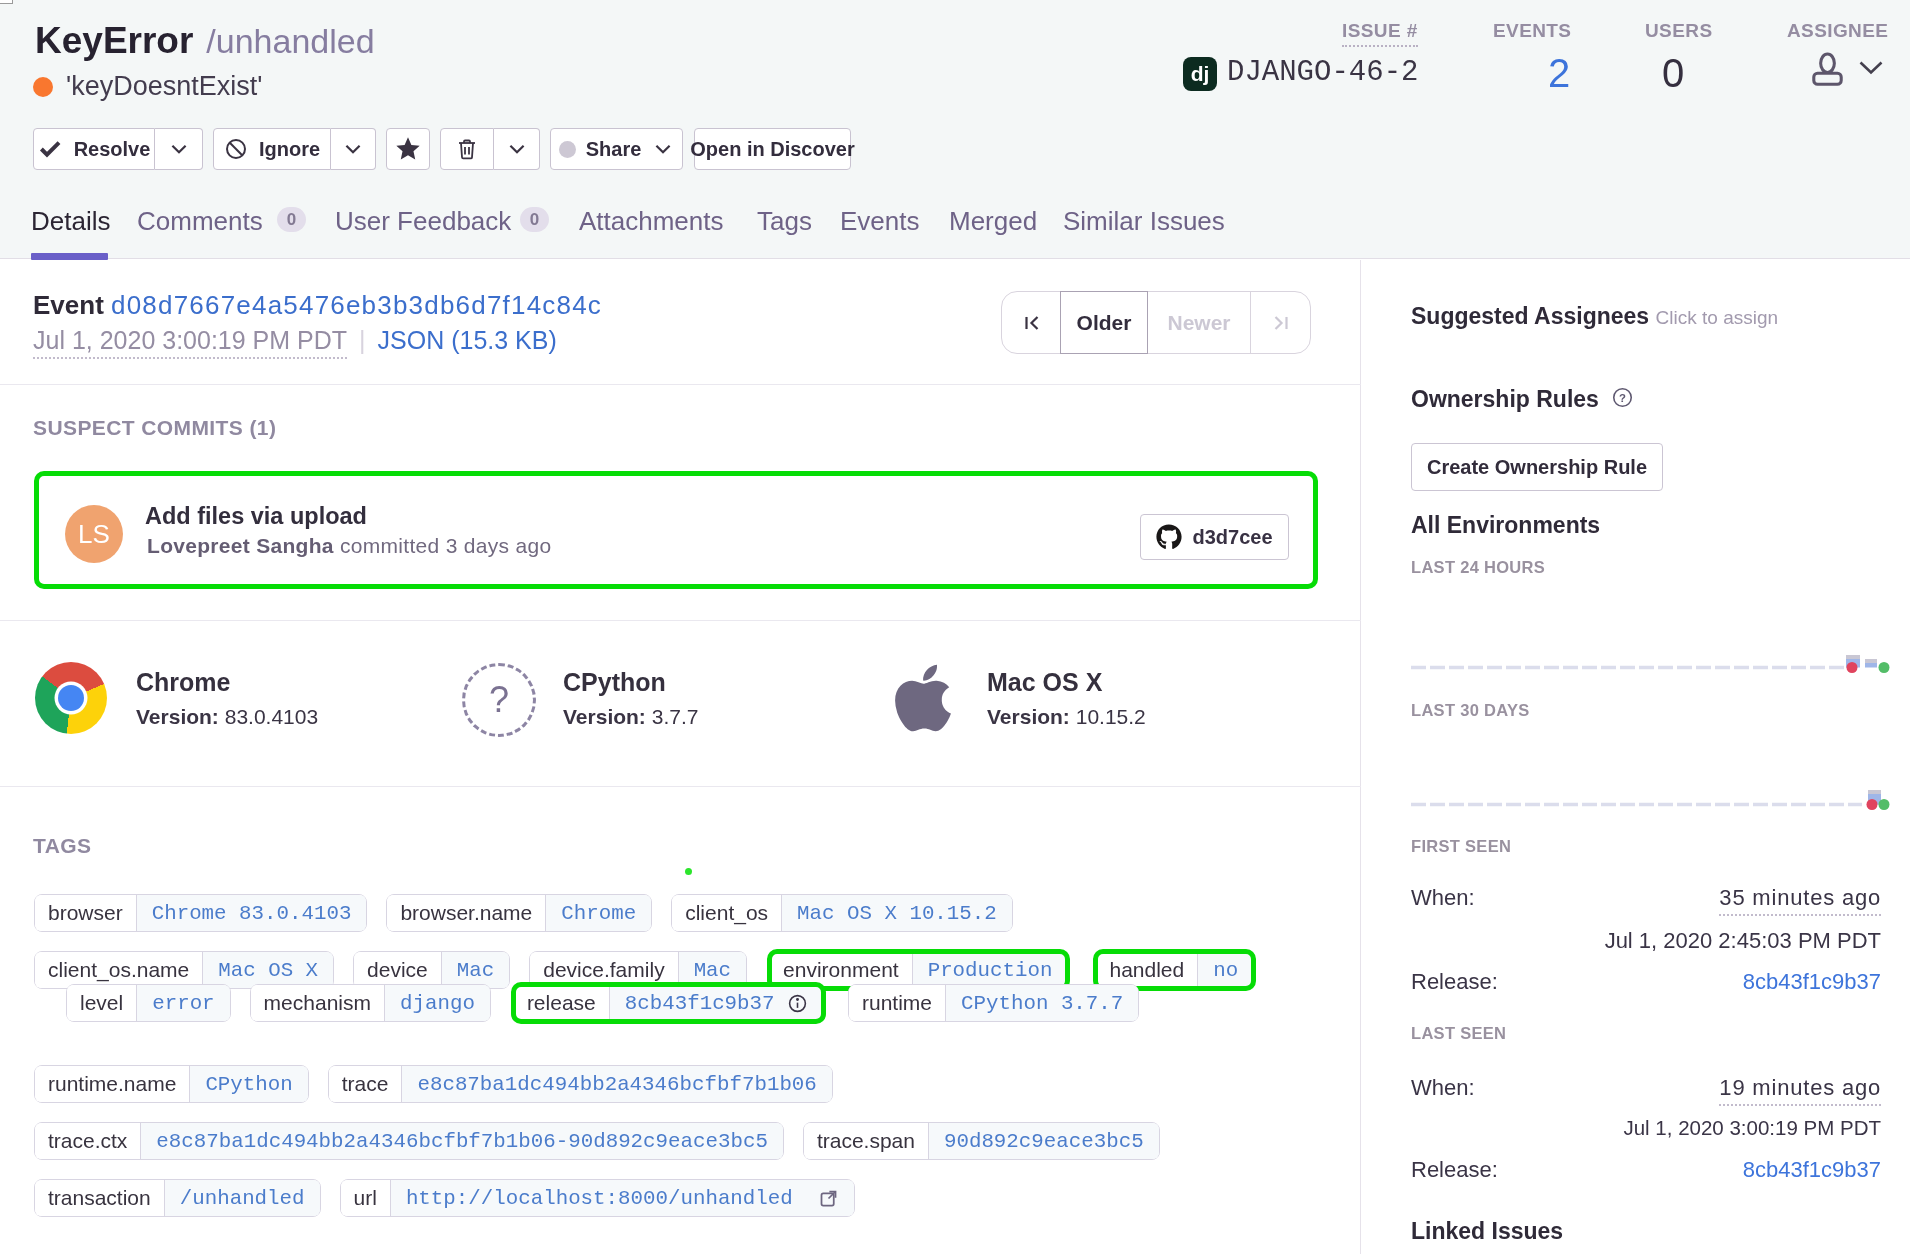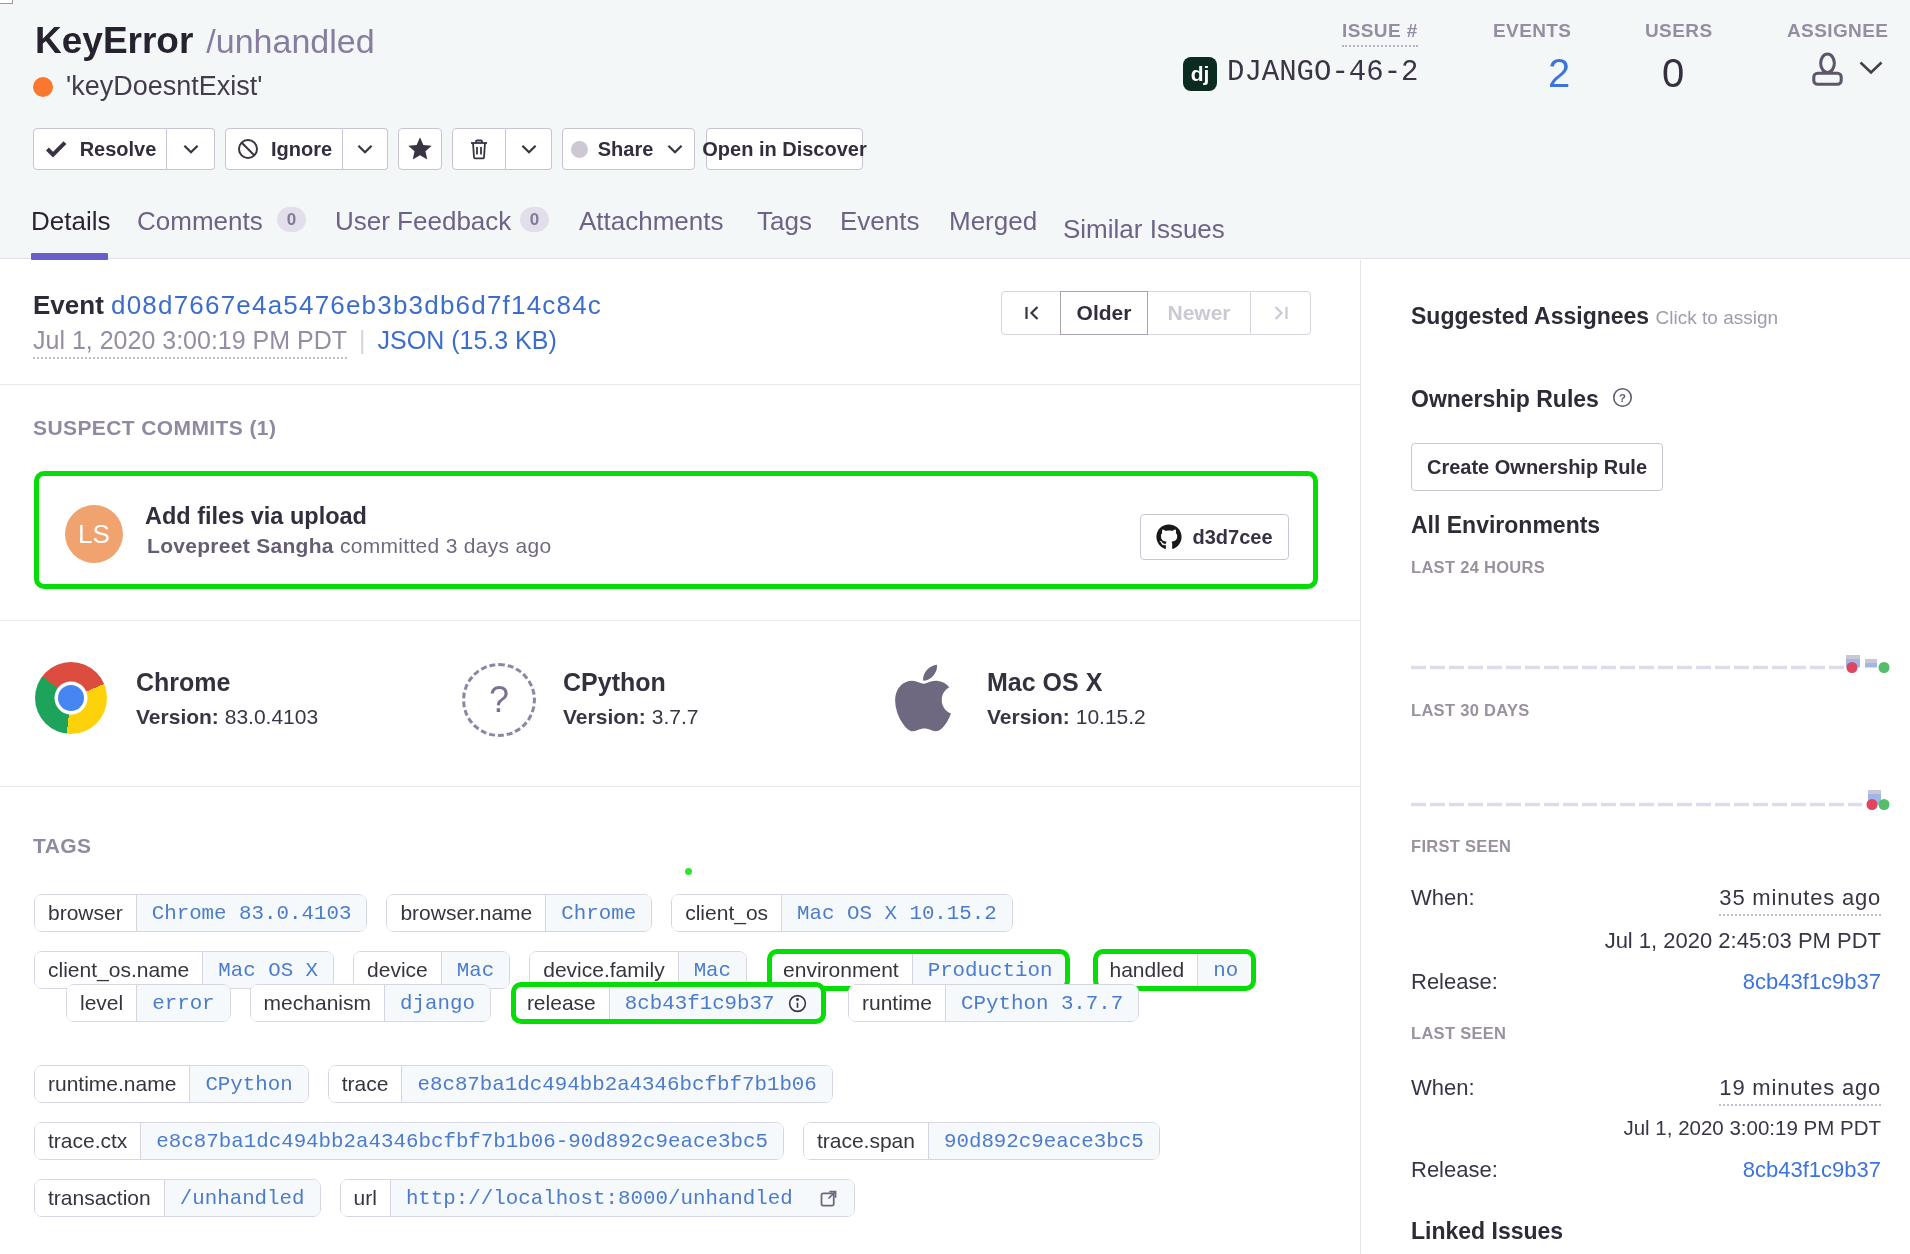--- a/index.html
+++ b/index.html
@@ -39,21 +39,21 @@
 .hline { position:absolute; left:0; width:1361px; border-top:1px solid #eae8ef; }
 
 
 .event-title { position:absolute; left:33px; top:290px; font-size:26px; }
 .event-title b { color:#2f2a38; font-weight:700; }
 .event-sub { position:absolute; left:33px; top:326px; font-size:25px; color:#958da3; }
 .dotted-u { border-bottom:2px dotted #c2bbcc; padding-bottom:3px; }
 .sep { color:#d8d3de; margin:0 12px; font-size:25px; }
 
 
-.pager { position:absolute; left:1001px; top:291px; height:44px; display:flex; border:1px solid #d9d4de; border-radius:4px; background:#fff; }
+.pager { position:absolute; left:1001px; top:291px; height:63px; display:flex; border:1px solid #d9d4de; border-radius:16px; background:#fff; }
 .pager .pg { display:flex; align-items:center; justify-content:center; border-left:1px solid #d9d4de; font-size:21px; font-weight:700; }
 .pager .pg:first-child { border-left:none; }
 .pg.older { color:#332d3d; border:1px solid #aaa2b3; margin:-1px; border-radius:0; z-index:2; }
 .pg.dis { color:#ccc8d4; }
 
 
 .seclabel { font-size:21px; font-weight:700; color:#9089a0; letter-spacing:0.4px; }
 .commitbox { position:absolute; left:34px; top:471px; width:1284px; height:118px; border:5px solid #06dc06; border-radius:10px; background:#fff; }
 .avatar { position:absolute; left:26px; top:29px; width:58px; height:58px; border-radius:50%; background:#f0a36f; color:#fff; font-size:26px; display:flex; align-items:center; justify-content:center; }
 .commit-title { position:absolute; left:106px; top:27px; font-size:23.5px; font-weight:700; color:#332e3d; }
@@ -103,21 +103,21 @@
   <svg class="abs" style="left:1810px; top:51px;" width="35" height="35" viewBox="0 0 24 24" fill="none" stroke="#5d566b" stroke-width="2.1">
       <rect x="2.6" y="15.2" width="18.8" height="7.6" rx="2.6"></rect>
       <ellipse cx="12" cy="8.4" rx="4.7" ry="6.3" fill="#f4f7f7"></ellipse>
     </svg>
   <svg class="abs" style="left:1858px; top:60px;" width="26" height="16" viewBox="0 0 26 16" fill="none" stroke="#44404e" stroke-width="2.6">
       <path d="M2.5 2.5 L13 12.5 L23.5 2.5"></path>
     </svg>
 
   <div class="btnrow">
     <span class="btngroup" style="margin-right:10px;">
-      <span class="btn" style="width:134px;">
+      <span class="btn" style="width:122px;">
         <svg class="icon" style="margin-right:12px" width="24" height="24" viewBox="0 0 24 24" fill="#3a3342">
             <path d="M9 16.2 L4.8 12 L3.4 13.4 L9 19 L21 7 L19.6 5.6 Z" stroke="#3a3342" stroke-width="2"></path>
           </svg>
         Resolve
       </span>
       <span class="btn" style="width:48px; padding:0;">
         <svg class="icon" width="22" height="22" viewBox="0 0 20 20" fill="none" stroke="#3a3342" stroke-width="2">
             <path d="M4 7 L10 13 L16 7"></path>
           </svg>
       </span>
@@ -169,21 +169,21 @@
 
   <span class="tab active" style="left:31px;">Details</span>
   <span class="tab" style="left:137px;">Comments</span>
     <span class="badge" style="left:277px;">0</span>
   <span class="tab" style="left:335px;">User Feedback</span>
     <span class="badge" style="left:520px;">0</span>
   <span class="tab" style="left:579px;">Attachments</span>
   <span class="tab" style="left:757px;">Tags</span>
   <span class="tab" style="left:840px;">Events</span>
   <span class="tab" style="left:949px;">Merged</span>
-  <span class="tab" style="left:1063px;margin-top:8px;">Similar Issues</span>
+  <span class="tab" style="left:1063px;">Similar Issues</span>
   <div class="tab-underline"></div>
 </div>
 
 <div class="main"></div>
 <div class="sidebar"></div>
 
 <div class="event-title"><b>Event</b> <span style="color:#3b6ecc; letter-spacing:1.2px;">d08d7667e4a5476eb3b3db6d7f14c84c</span></div>
 <div class="event-sub"><span class="dotted-u">Jul 1, 2020 3:00:19 PM PDT</span><span class="sep">|</span><span style="color:#3b6ecc;">JSON (15.3 KB)</span></div>
 <div class="pager">
   <span class="pg" style="width:59px;">

